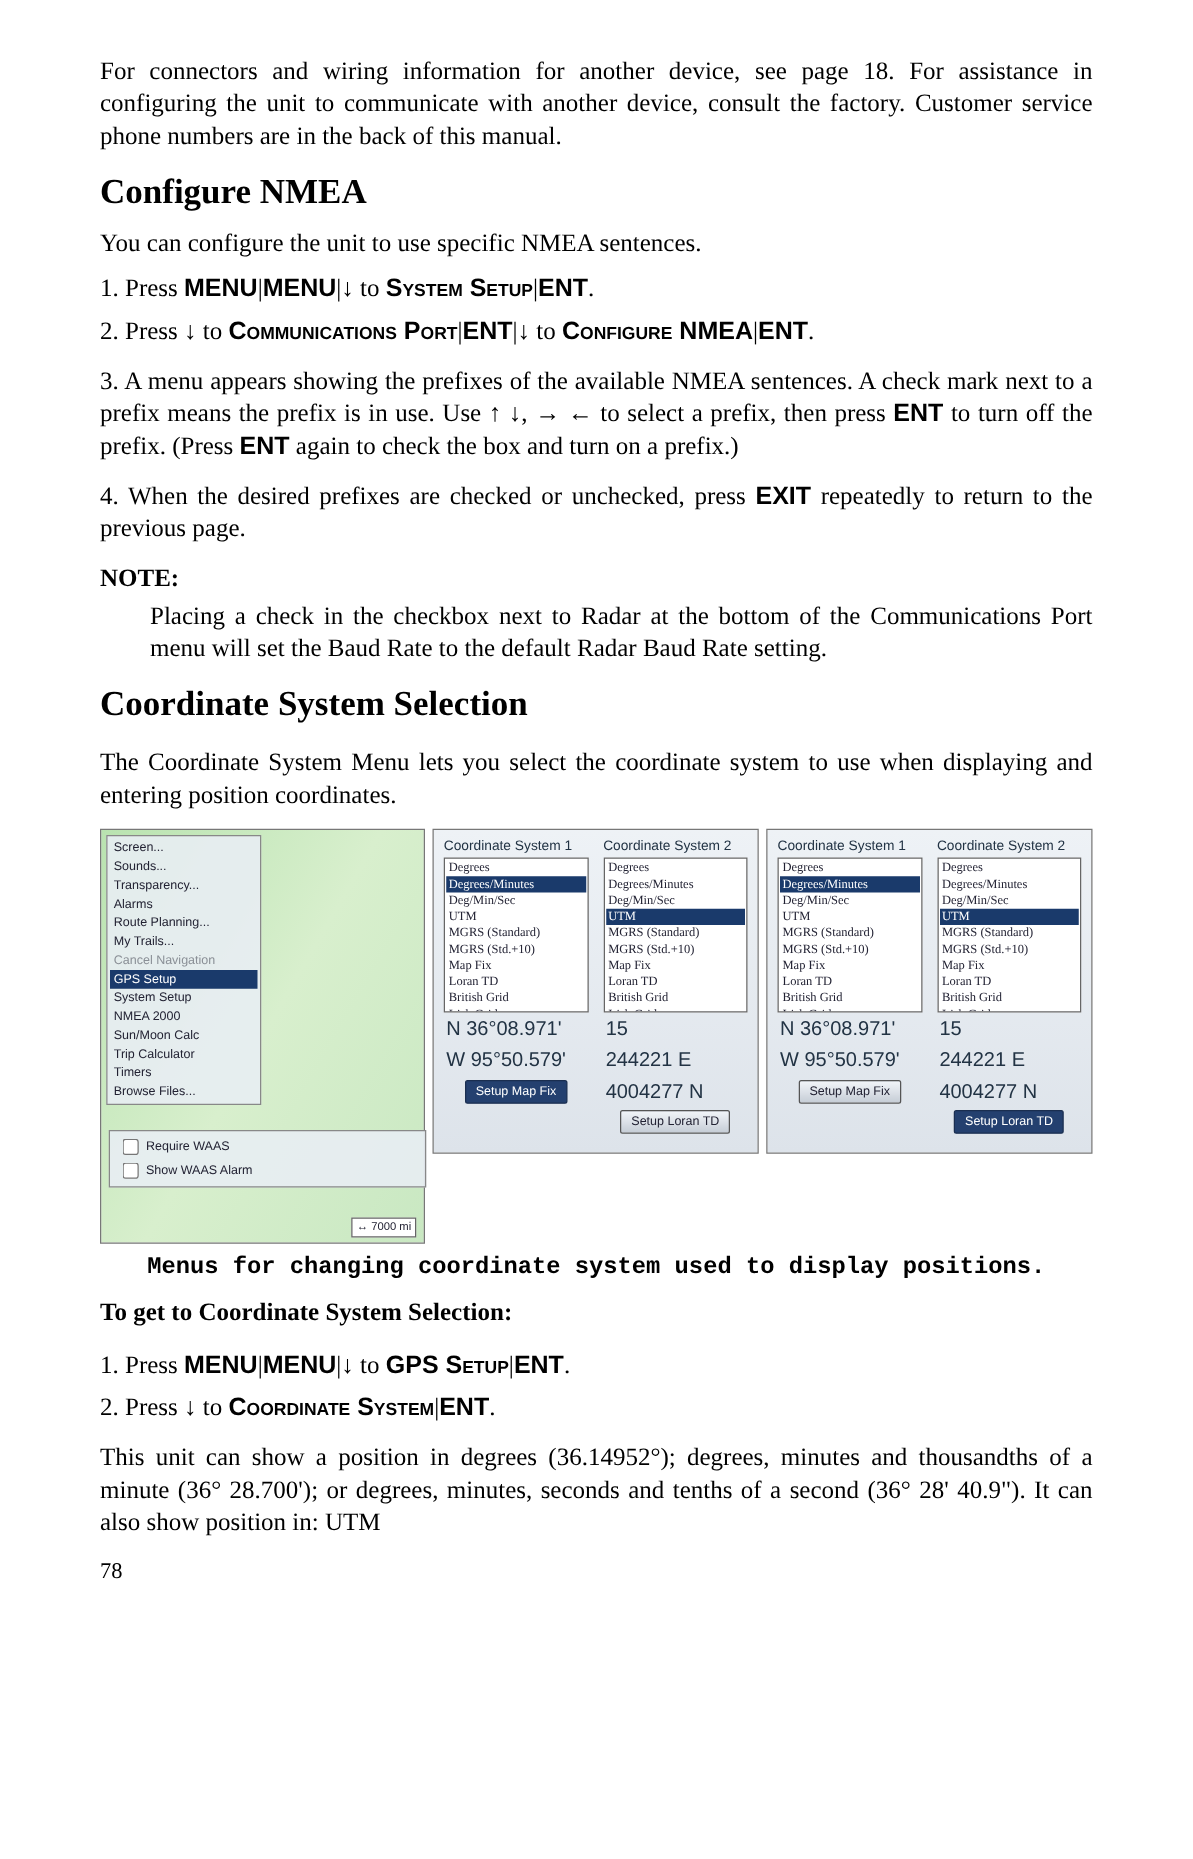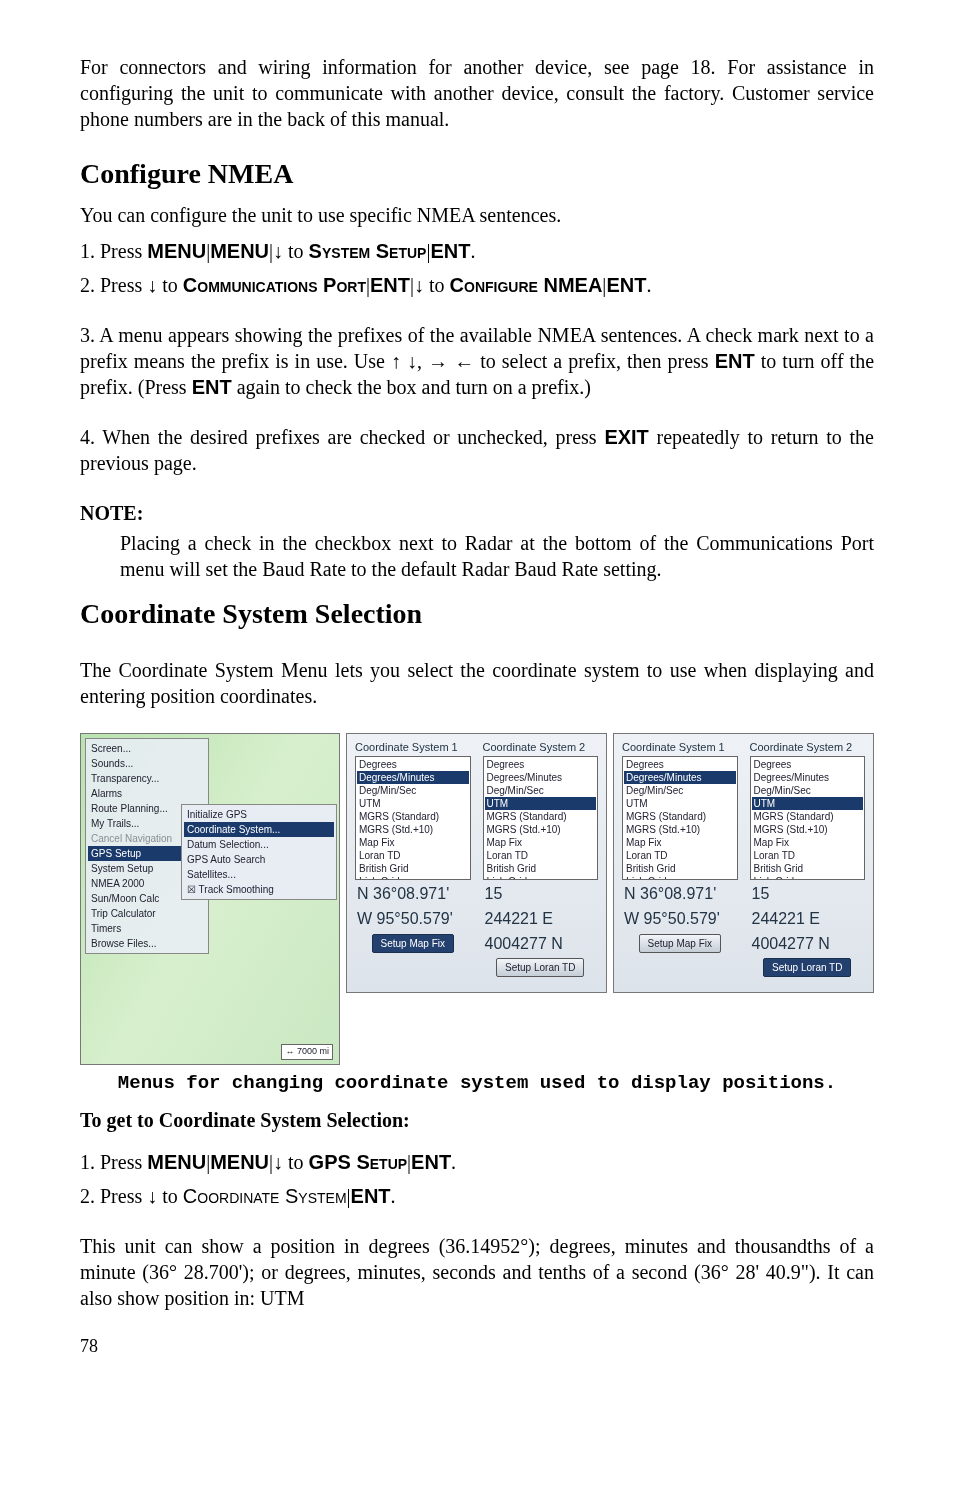--- a/index.html
+++ b/index.html
@@ -7,21 +7,21 @@
     background: #fff;
     color: #000;
     width: 954px;
     margin: 0 auto;
     padding: 30px 80px 20px 80px;
     box-sizing: border-box;
     font-size: 20px;
     line-height: 1.3;
   }
   .bookman { font-family: "Century Schoolbook", "Bookman Old Style", serif; }
-  p.justify { text-align: justify; margin: 24px 0; }
+  p.justify { text-align: justify; margin: 14px 0; }
   p.flush { margin: 10px 0; }
   h2 { font-family: "Century Schoolbook","Bookman Old Style",serif; font-weight: bold; font-size: 28px; margin: 14px 0 6px 0; }
   .sans { font-family: Arial, Helvetica, sans-serif; }
   .step { margin: 8px 0; }
   .note-head { font-weight: bold; font-family: "Century Schoolbook","Bookman Old Style",serif; margin: 12px 0 4px 0; }
   .note-body { margin: 0 0 10px 40px; text-align: justify; }
   .caption { text-align: center; font-weight: bold; font-family:Liberation Mono, monospace; margin: 6px 0 12px 0; font-size: 19px;}
   .pagenum { text-align: left; font-size: 18px; margin-top: 14px; }
   .smcaps { font-variant: small-caps; }
   
@@ -30,21 +30,21 @@
   .shot1 { flex: 0 0 260px; height: 332px; }
   .shot2, .shot3 { flex: 1; height: 260px; }
   .menu-list { list-style:none; padding:2px; margin:0; }
   .menu-list li { padding:1px 3px; white-space:nowrap; overflow:hidden; text-overflow:ellipsis; }
   .menu-list li.sel { background:#1a3a6b; color:#fff; }
   .submenu { position:absolute; top:70px; left:100px; background:#e8edf3; border:1px solid #888; width:150px;}
   .submenu li.sel { background:#1a3a6b; color:#fff; }
   .map-bg { background: linear-gradient(120deg,#b9e3b0 0%, #d8efcd 50%, #c9e8c2 100%);}
   .panel-title { font-weight: normal; color:#234; padding:2px 4px; font-size:11px;}
   .listbox { background:#fff; border:1px solid #666; margin:0 4px 2px 4px; padding:1px; height:120px; overflow:hidden;}
-  .listbox div { padding:0 2px; font-size:10px; }
+  .listbox div { padding:0 2px; font-size:10px;font-family:Liberation Serif, serif; }
   .listbox div.sel { background:#1a3a6b; color:#fff;}
   .two-col { display:flex; gap:4px;}
   .two-col > div { flex:1; }
   .coord-readout { font-size:16px; color:#234; padding:2px 6px;}
   .btn { display:inline-block; border:1px solid #555; background:linear-gradient(#f2f5f9,#c6cdd6); padding:2px 8px; font-size:10px; border-radius:2px; margin:2px;}
   .btn.sel { background:#24406f; color:#fff; border-color:#1a2e50;}
   .waas { font-size:10px; padding:3px 6px; }
   .waas input { vertical-align:middle; margin-right:3px;}
   .mi-badge { position:absolute; bottom:4px; right:6px; background:#fff; border:1px solid #666; font-size:9px; padding:1px 3px;}
 </style>
@@ -93,28 +93,24 @@
       <li>My Trails...</li>
       <li style="color:#8a8f96">Cancel Navigation</li>
       <li class="sel">GPS Setup</li>
       <li>System Setup</li>
       <li>NMEA 2000</li>
       <li>Sun/Moon Calc</li>
       <li>Trip Calculator</li>
       <li>Timers</li>
       <li>Browse Files...</li>
     </ul>
-    <ul class="menu-list submenu">
-      <li>Initialize GPS</li>
-      <li class="sel">Coordinate System...</li>
-      <li>Datum Selection...</li>
-      <li>GPS Auto Search</li>
-      <li>Satellites...</li>
-      <li>☒ <span>Track Smoothing</span></li>
-    </ul>
+    <div class="waas" style="position:absolute; bottom:44px; left:6px; background:rgba(232,237,243,.9); border:1px solid #888; width:240px;">
+      <label><input type="checkbox" style=""> <span>Require WAAS</span></label><br>
+      <label><input type="checkbox" style=""> <span>Show WAAS Alarm</span></label>
+    </div>
     <span class="mi-badge">↔ 7000 mi</span>
   </div>
 
   <div class="shot shot2">
     <div class="two-col">
       <div>
         <div class="panel-title">Coordinate System 1</div>
         <div class="listbox">
           <div>Degrees</div>
           <div class="sel">Degrees/Minutes</div>
@@ -203,18 +199,18 @@
 
 <p class="caption">Menus for changing coordinate system used to display positions.</p>
 
 <p class="bookman" style="font-weight:bold; margin:8px 0 16px 0;">To get to Coordinate System Selection:</p>
 
 <p class="step bookman" style="margin-top:2px;">
   <span>1. Press </span><span class="sans" style="font-weight:bold">MENU</span><span>|</span><span class="sans" style="font-weight:bold">MENU</span><span>|</span><span>↓</span><span> to </span><span class="sans smcaps" style="font-weight:bold">GPS Setup</span><span>|</span><span class="sans" style="font-weight:bold">ENT</span><span>.</span>
 </p>
 
 <p class="step bookman">
-  <span>2. Press </span><span>↓</span><span> to </span><span class="sans smcaps" style="font-weight:normal">Coordinate System</span><span>|</span><span class="sans" style="font-weight:bold">ENT</span><span>.</span>
+  <span>2. Press </span><span>↓</span><span> to </span><span class="sans smcaps" style="font-weight:bold">Coordinate System</span><span>|</span><span class="sans" style="font-weight:bold">ENT</span><span>.</span>
 </p>
 
 <p class="justify bookman">This unit can show a position in degrees (36.14952°); degrees, minutes and thousandths of a minute (36° 28.700'); or degrees, minutes, seconds and tenths of a second (36° 28' 40.9"). It can also show position in: UTM</p>
 
 <p class="pagenum bookman">78</p>
 
 </body></html>

